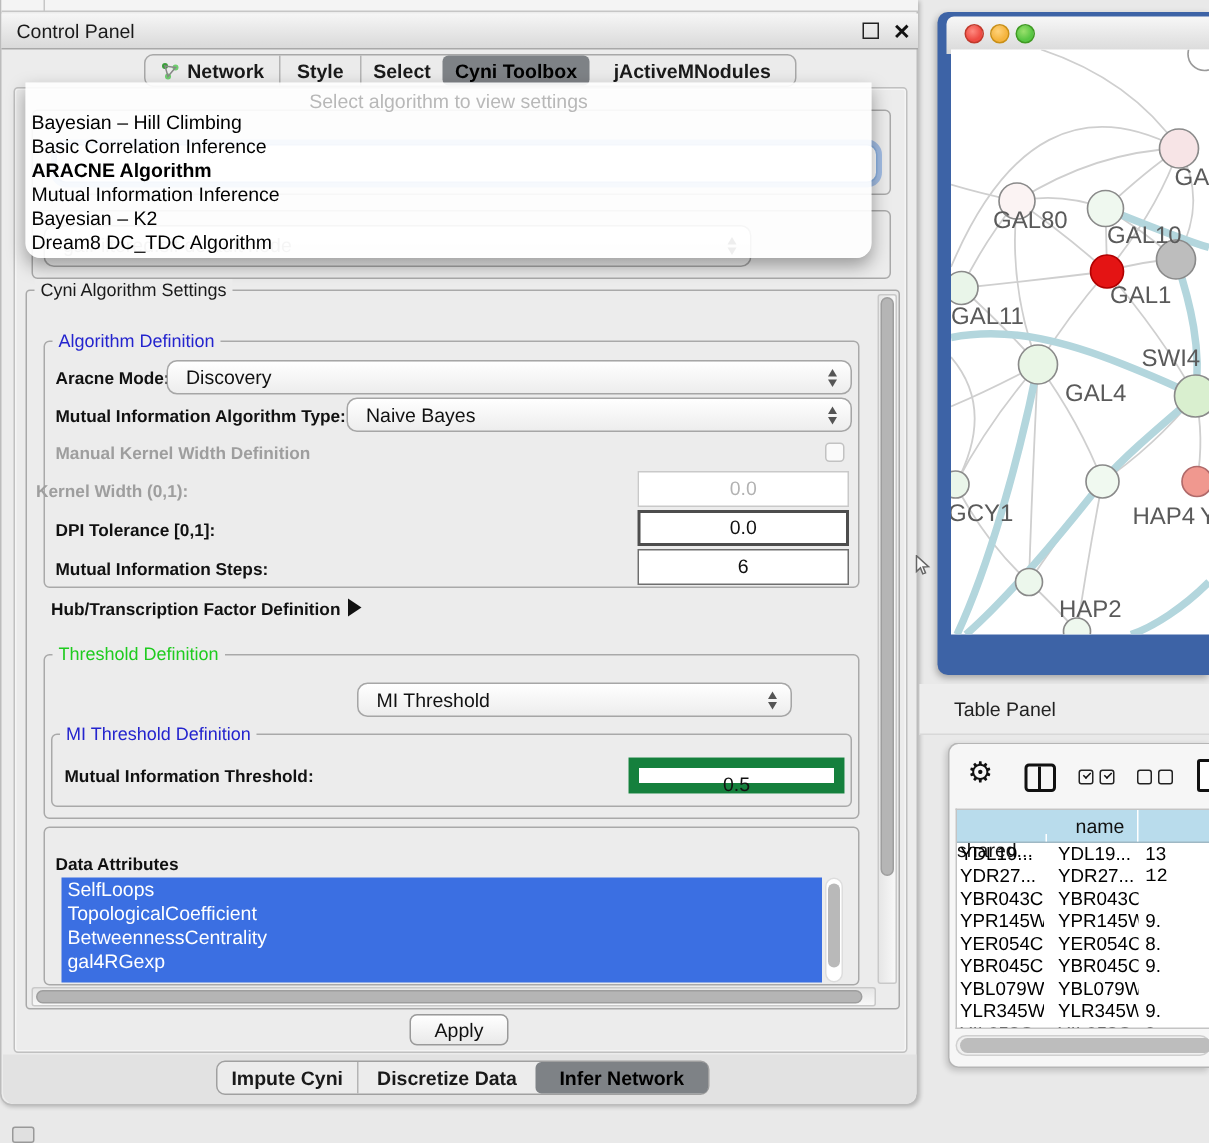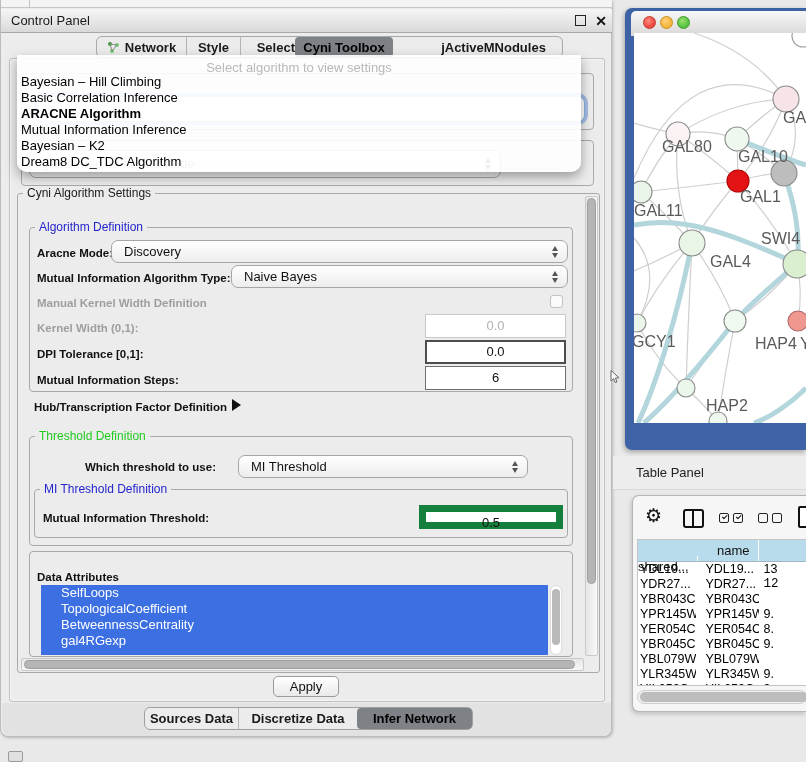--- a/index.html
+++ b/index.html
@@ -15,21 +15,21 @@
 .combo{position:absolute;background:linear-gradient(#ffffff,#ededed);border:1px solid #a6a6a6;border-radius:7px;font-size:13px;color:#111;line-height:21px;padding-left:12px;white-space:nowrap}
 .combo .arrows{position:absolute;right:9px;top:50%;transform:translateY(-50%);display:flex;flex-direction:column;align-items:center}
 .arr-up{width:0;height:0;border-left:3.5px solid transparent;border-right:3.5px solid transparent;border-bottom:5px solid #555;margin-bottom:2px}
 .arr-dn{width:0;height:0;border-left:3.5px solid transparent;border-right:3.5px solid transparent;border-top:5px solid #555}
 .inp{position:absolute;background:#fff;font-size:13px;color:#111;text-align:center;padding:0 6px;line-height:22px}
 .ttab{height:100%;display:flex;align-items:center;justify-content:center;font-size:13px;font-weight:700;color:#1a1a1a;position:relative}
 .ttab.sep{border-left:1px solid #b4b4b4}
 .ttab.sel{background:var(--tab-gray);color:#000000;border-radius:4px;border-left:none}
 .pitem{font-size:13px;line-height:16px;color:#000;padding-left:2px;white-space:nowrap}
 .pitem.bold{font-weight:700}
-.dattr{font-size:13px;line-height:16px;color:#fff;padding-left:20px;white-space:nowrap}
+.dattr{font-size:13px;line-height:16px;color:#fff;padding-left:4px;white-space:nowrap}
 .trow{display:flex;height:15px;font-size:12.5px;color:#000}
 .trow span{display:block;white-space:nowrap;overflow:hidden}
 .thcell{font-size:13px;color:#111;text-align:right;padding-right:8px;border-right:1px solid #fff;line-height:21px}
 </style>
 </head>
 <body>
 
 <div class="abs" style="left:0;top:0;width:612px;height:737px;background:#ececec;border:1px solid #bcbcbc;border-top:none;border-radius:0 0 8px 8px;box-shadow:1px 1px 3px rgba(0,0,0,.22)">
 
   <div class="abs" style="left:0;top:0;width:611px;height:8px;background:#f4f4f4;border-bottom:1px solid #c6c6c6"></div>
@@ -62,27 +62,27 @@
           <circle cx="3" cy="3" r="2" fill="#3a9e3a"></circle>
           <circle cx="10" cy="4" r="2" fill="#6fcf6f"></circle>
           <circle cx="5" cy="10" r="2" fill="#6fcf6f"></circle>
           <path d="M3,3 L10,4 L5,10 Z" fill="none" stroke="#888" stroke-width="1"></path>
         </svg>
         <span>Network</span>
       </div>
       <div class="ttab sep" style="width: 54px; text-align: right;">
         <span>Style</span>
       </div>
-      <div class="ttab sep" style="width: 55px; justify-content: flex-end;">
+      <div class="ttab sep" style="width: 55px;">
         <span>Select</span>
       </div>
       <div class="ttab sel" style="width: 98px;">
         <span>Cyni Toolbox</span>
       </div>
-      <div class="ttab" style="width: 137px; margin-left: 32px;">
+      <div class="ttab" style="width: 137px;">
         <span>jActiveMNodules</span>
       </div>
     </div>
 
   <div class="abs" style="left:16px;top:55px;width:564px;height:117px;background:rgba(255,255,255,.9);border-radius:0 0 10px 10px;box-shadow:0 5px 12px rgba(0,0,0,.35)">
     <div style="text-align:center;font-size:13px;color:#b8b8b8;padding-top:5px">Select algorithm to view settings</div>
     <div id="popupitems" style="position:absolute;left:2px;top:19px;right:0">
         <div class="pitem">Bayesian – Hill Climbing</div>
         <div class="pitem">Basic Correlation Inference</div>
         <div class="pitem bold">ARACNE Algorithm</div>
@@ -112,36 +112,35 @@
     <span>Naive Bayes</span>
     <span class="arrows">
         <span class="arr-up"></span>
         <span class="arr-dn"></span>
       </span>
   </div>
 
   <div class="lbl dis" style="left:36px;top:296px">Manual Kernel Width Definition</div>
   <div class="abs" style="left:549px;top:295px;width:13px;height:13px;border:1px solid #c2c2c2;border-radius:3px;background:#fafafa"></div>
 
-  <div class="lbl dis" style="left:36px;top:321px">Kernel Width (0,1):</div>
+  <div class="lbl dis" style="left:23px;top:321px">Kernel Width (0,1):</div>
   <div class="inp" style="left:424px;top:314px;width:141px;height:24px;border:1px solid #c9c9c9;color:#b2b2b2">0.0</div>
 
   <div class="lbl" style="left:36px;top:347px">DPI Tolerance [0,1]:</div>
   <div class="inp" style="left:424px;top:340px;width:141px;height:24px;border:2px solid #4d4d4d;line-height:20px">0.0</div>
 
   <div class="lbl" style="left:36px;top:373px">Mutual Information Steps:</div>
   <div class="inp" style="left:424px;top:366px;width:141px;height:24px;border:1px solid #6e6e6e">6</div>
 
   <div class="lbl" style="left:33px;top:400px">Hub/Transcription Factor Definition</div>
   <div class="abs" style="left:231px;top:399px;width:0;height:0;border-top:6px solid transparent;border-bottom:6px solid transparent;border-left:9px solid #111"></div>
 
   <div class="gb" style="left:28px;top:436px;width:544px;height:110px"></div>
   <div class="lg green" style="left:34px;top:429px">Threshold Definition</div>
 
-  <div class="lbl" style="left:36px;top:460px;width:179px;text-align:right">Which threshold to use:</div>
   <div class="combo" style="left:237px;top:455px;width:290px;height:23px">
     <span>MI Threshold</span>
     <span class="arrows">
         <span class="arr-up"></span>
         <span class="arr-dn"></span>
       </span>
   </div>
 
   <div class="gb" style="left:33px;top:489px;width:534px;height:49px"></div>
   <div class="lg blue" style="left:39px;top:482px">MI Threshold Definition</div>
@@ -164,21 +163,21 @@
     <div style="position:absolute;left:1px;top:1px;width:9px;height:386px;background:#b5b5b5;border:1px solid #9e9e9e;border-radius:5px"></div>
   </div>
   <div class="abs" style="left:20px;top:658px;width:563px;height:13px;background:linear-gradient(#e6e6e6,#f8f8f8);border:1px solid #c9c9c9;border-radius:2px">
     <div style="position:absolute;left:2px;top:1px;width:551px;height:9px;background:#b5b5b5;border:1px solid #9e9e9e;border-radius:5px"></div>
   </div>
 
   <div class="abs" style="left:272px;top:676px;width:66px;height:21px;border:1px solid #9a9a9a;border-radius:5px;background:linear-gradient(#fff,#e9e9e9);font-size:13px;text-align:center;line-height:19px;color:#111">Apply</div>
 
   <div class="abs" id="bottabs" style="left:143px;top:707px;height:23px;display:flex;border:1px solid #a0a0a0;border-radius:6px;background:#ececec">
       <div class="ttab" style="width: 93px;">
-        <span>Sources Data</span>
+        <span>Impute Cyni</span>
       </div>
       <div class="ttab sep" style="width: 119px;">
         <span>Discretize Data</span>
       </div>
       <div class="ttab sel" style="width: 115px;">
         <span>Infer Network</span>
       </div>
     </div>
 </div>
 

